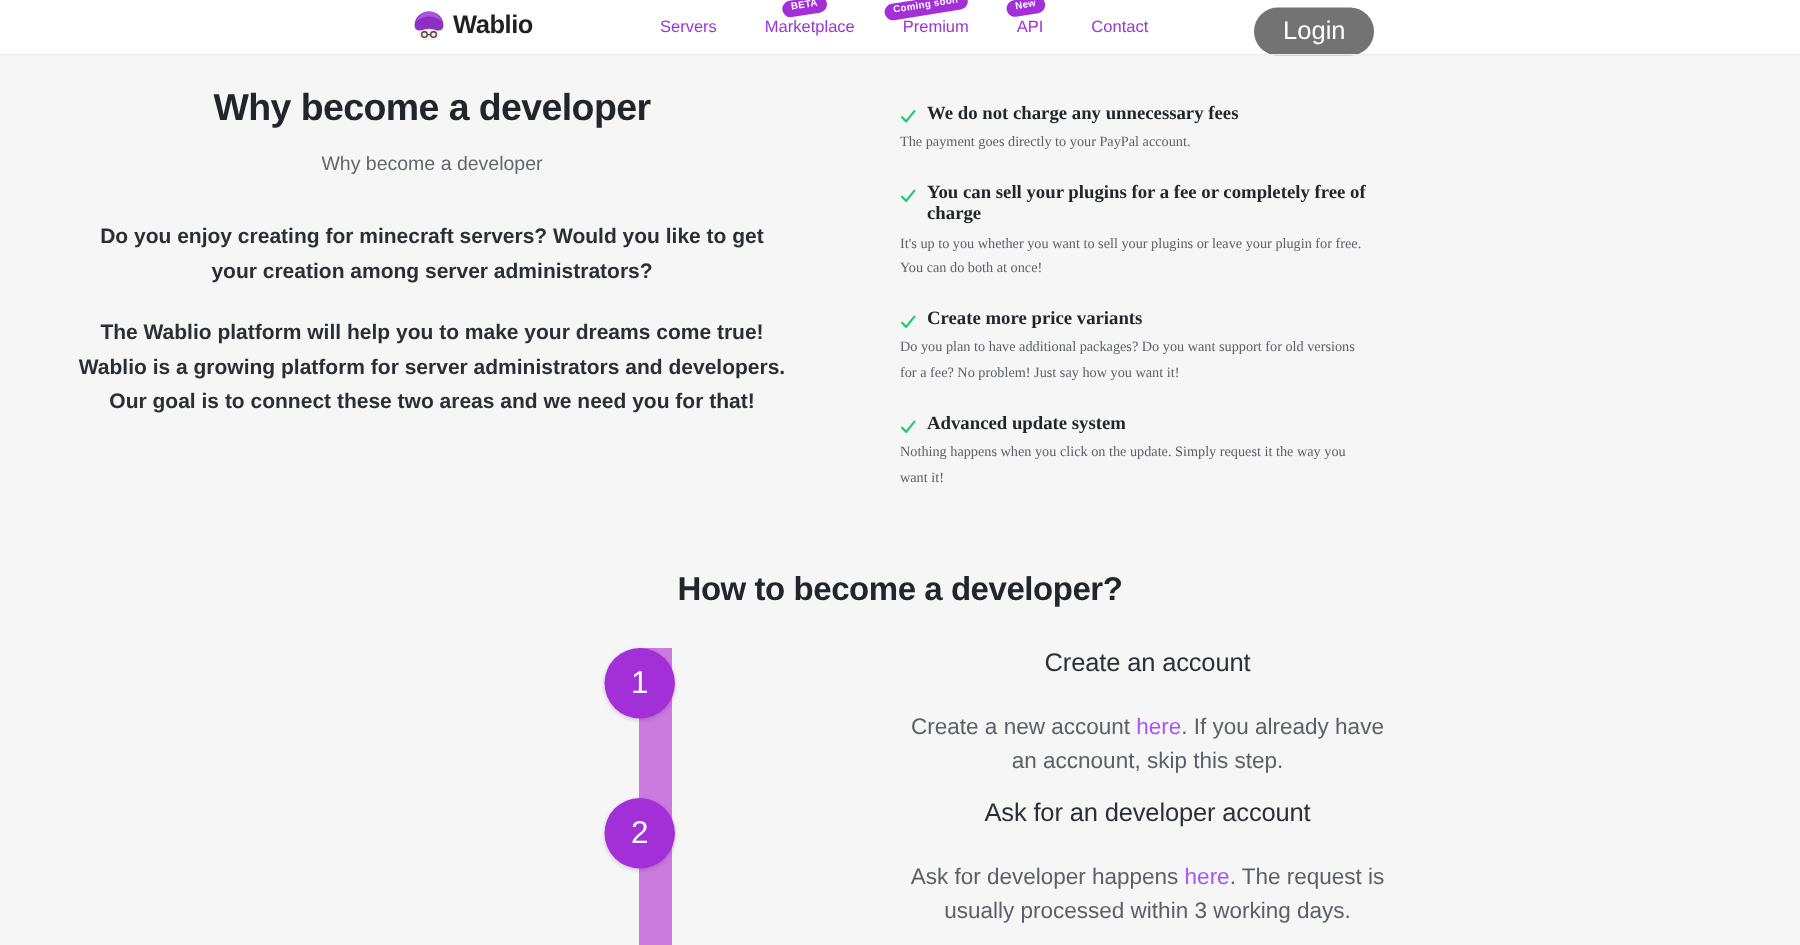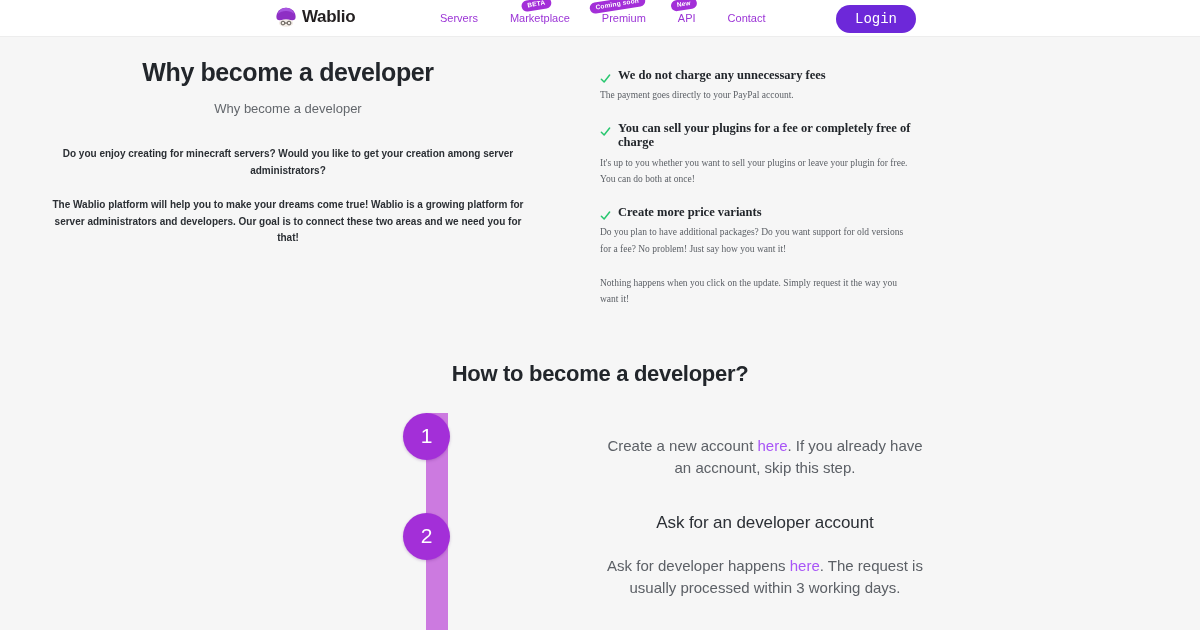--- a/index.html
+++ b/index.html
@@ -73,26 +73,26 @@
     letter-spacing: 0.2px;
     white-space: nowrap;
     line-height: 1;
   }
   .badge.coming { transform: translateX(-62%) rotate(-9deg); font-size: 6.5px; }
 
   .login-btn {
     position: absolute;
     right: 284px;
     top: 5px;
-    background: #6d28d9;
+    background: #737373;
     color: #fff;
     border: none;
     border-radius: 16px;
-    font-family: Liberation Mono, monospace;
-    font-size: 14px;
+    font-family: Liberation Sans, sans-serif;
+    font-size: 17px;
     padding: 6px 19px;
     cursor: pointer;
   }
   .header-rule {
     position: absolute;
     left: 0; right: 0; top: 36px;
     height: 1px;
     background: #ededed;
   }
 
@@ -112,21 +112,21 @@
     letter-spacing: -0.4px;
     color: #22262b;
     margin-bottom: 14px;
   }
   .why-sub {
     font-size: 13px;
     color: #63676c;
     margin-bottom: 30px;
   }
   .why-p {
-    font-size: 10px;
+    font-size: 14px;
     font-weight: 700;
     line-height: 1.65;
     color: #2b2f34;
     margin-bottom: 18px;
     padding: 0 20px;
   }
   .why-p.second { padding: 0 10px; margin-bottom: 14px; }
 
   .why-right {
     width: 604px;
@@ -311,34 +311,43 @@
           <svg viewBox="0 0 16 16" xmlns="http://www.w3.org/2000/svg">
               <path d="M2 9 L6 13 L14 3" fill="none" stroke="#28c76f" stroke-width="2.2" stroke-linecap="round" stroke-linejoin="round"></path>
             </svg>
         </span>
         <span class="feat-title">Create more price variants</span>
       </div>
       <div class="feat-desc">Do you plan to have additional packages? Do you want support for old versions for a fee? No problem! Just say how you want it!</div>
     </div>
 
     <div class="feat">
+      <div class="feat-head">
+        <span class="check">
+          <svg viewBox="0 0 16 16" xmlns="http://www.w3.org/2000/svg">
+              <path d="M2 9 L6 13 L14 3" fill="none" stroke="#28c76f" stroke-width="2.2" stroke-linecap="round" stroke-linejoin="round"></path>
+            </svg>
+        </span>
+        <span class="feat-title">Advanced update system</span>
+      </div>
       <div class="feat-desc">Nothing happens when you click on the update. Simply request it the way you want it!</div>
     </div>
 
   </div>
 </div>
 
 <div class="how-title">How to become a developer?</div>
 
 <div class="steps">
   <div class="track"></div>
 
   <div class="step-row">
     <div class="bullet">1</div>
     <div class="step-body">
+      <div class="step-h">Create an account</div>
       <div class="step-p"><span>Create a new account </span><a href="#">here</a><span>. If you already have an accnount, skip this step.</span></div>
     </div>
   </div>
 
   <div class="step-row">
     <div class="bullet">2</div>
     <div class="step-body">
       <div class="step-h">Ask for an developer account</div>
       <div class="step-p"><span>Ask for developer happens </span><a href="#">here</a><span>. The request is usually processed within 3 working days.</span></div>
     </div>

